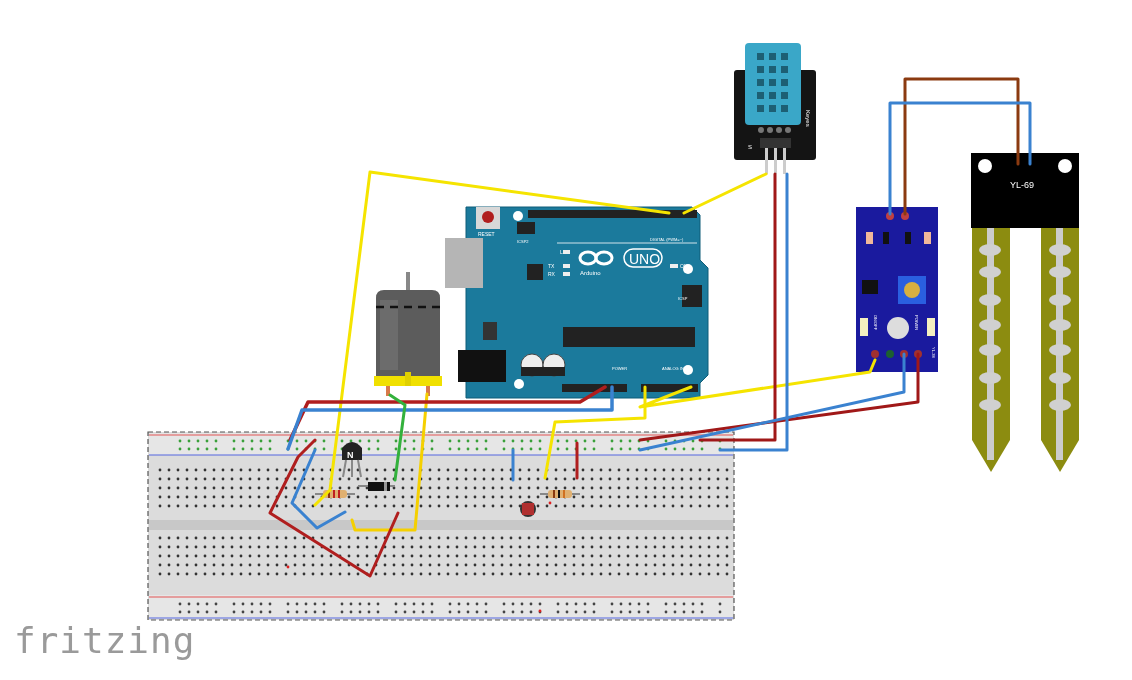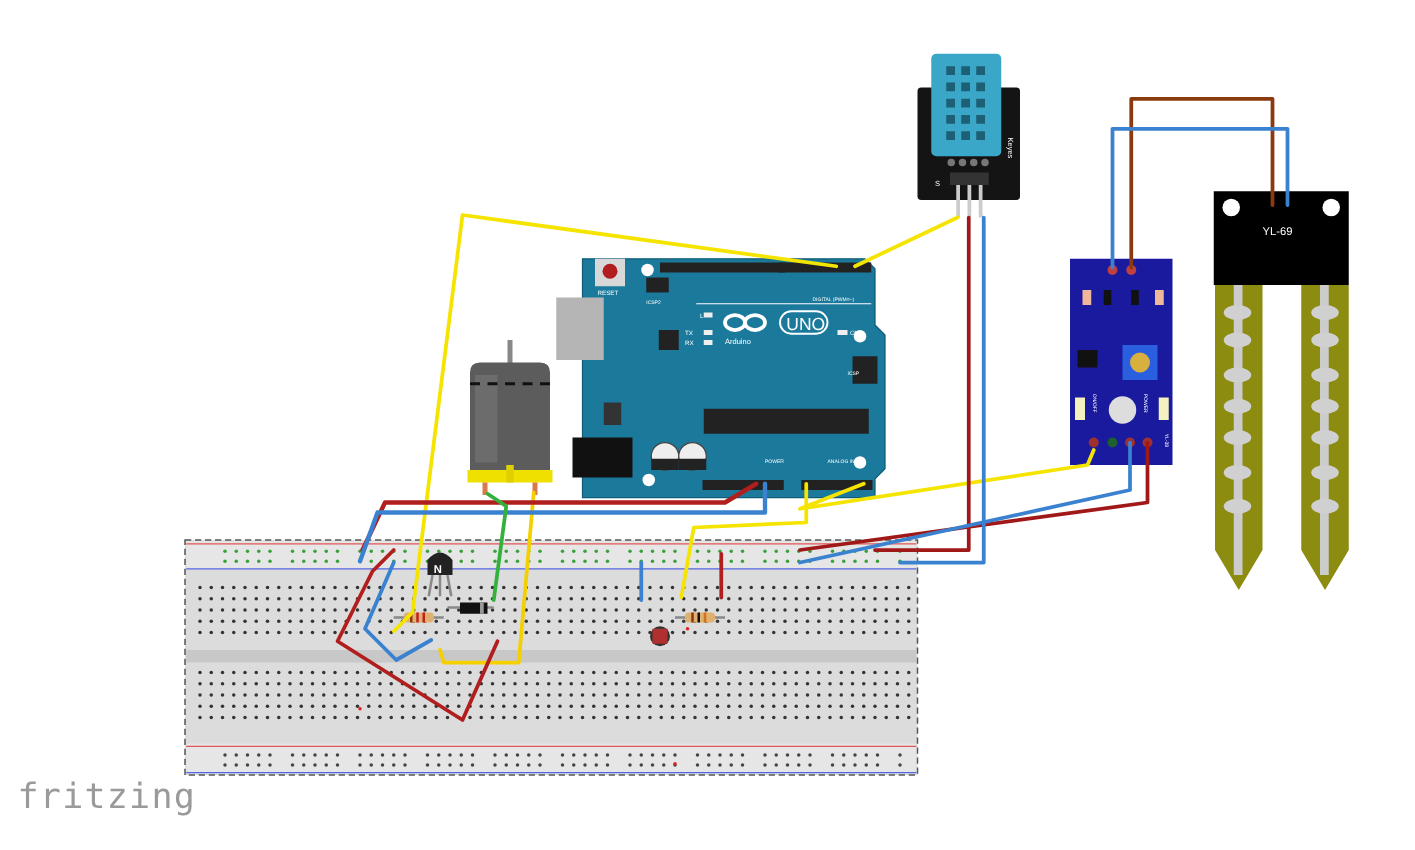--- a/index.html
+++ b/index.html
@@ -1,18 +1,18 @@
 <!DOCTYPE html>
 <html><head>
 <meta charset="utf-8">
 <style>
   html, body { margin:0; padding:0; background:#ffffff; }
   body { width:1132px; height:680px; position:relative; overflow:hidden; font-family:"Liberation Sans", sans-serif; }
   #canvas { position:absolute; left:0; top:0; }
-  .logo { position:absolute; left:14px; top:620px; font-family:"DejaVu Sans Mono", monospace; font-size:28px; color:#9a9a9a; letter-spacing:1px; }
+  .logo { position:absolute; left:14px; top:620px; font-family:"DejaVu Sans Mono", monospace; font-size:36px; color:#9a9a9a; letter-spacing:1px; }
   .lbl { font-family:"Liberation Sans", sans-serif; }
 </style>
 </head>
 <body>
 
 <svg id="canvas" width="1132" height="680" viewBox="0 0 1132 680">
 
   <g>
     <rect x="148" y="432" width="586" height="188" fill="#dcdcdc" stroke="#555" stroke-dasharray="5,3" stroke-width="1.2"></rect>
     <rect x="149" y="433" width="584" height="22" fill="#e6e6e6"></rect>

